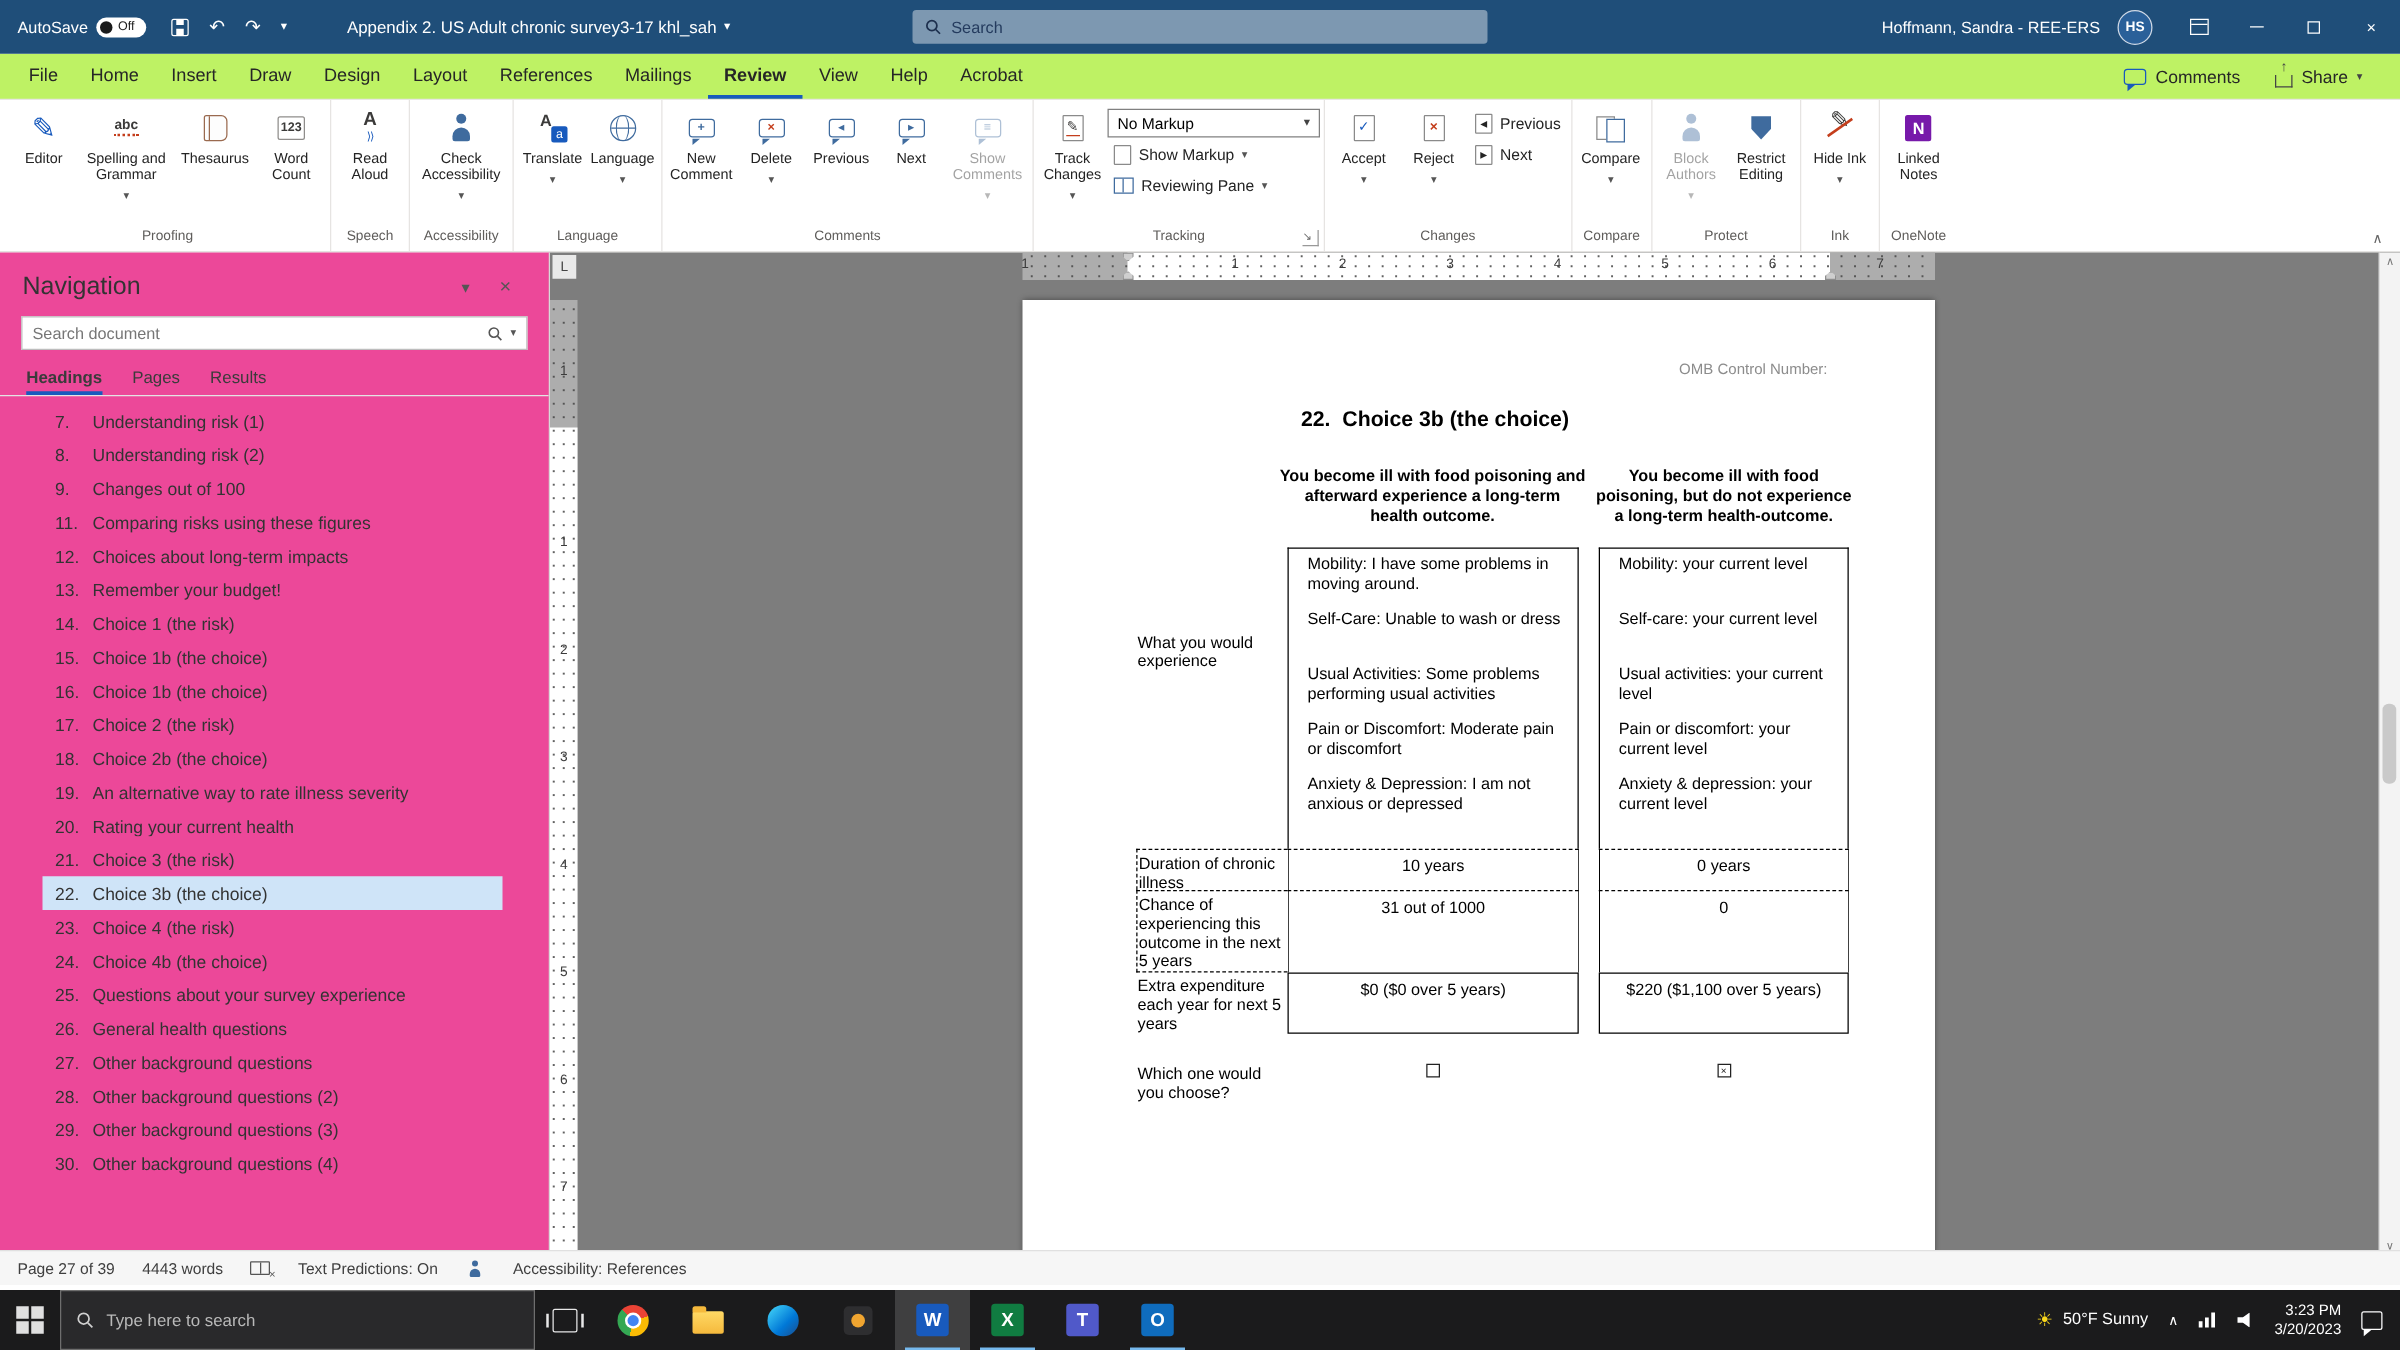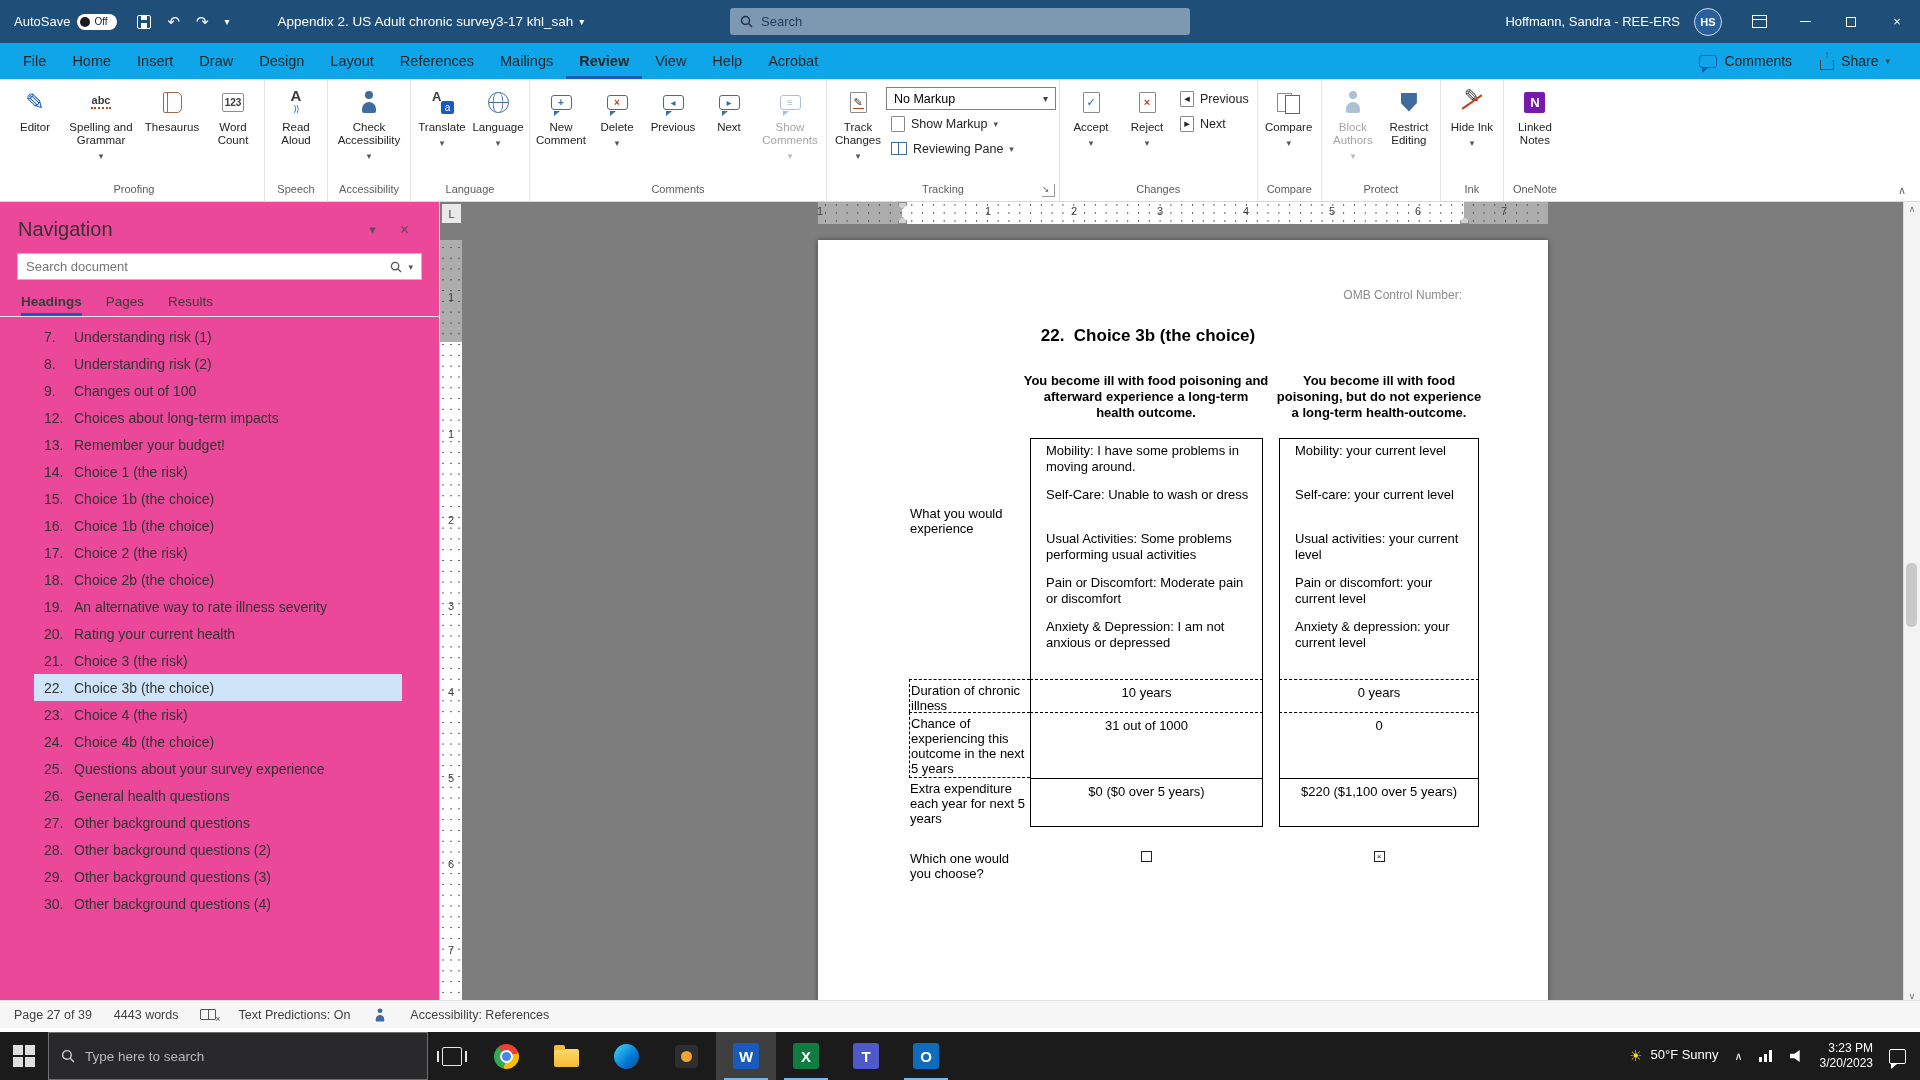--- a/index.html
+++ b/index.html
@@ -40,21 +40,21 @@
   .tb-avatar{width:28px; height:28px; border-radius:50%; background:#2a6099; border:1px solid #cfd9e6;
     display:flex; align-items:center; justify-content:center; font-size:11px; font-weight:bold; margin-right:14px; cursor:pointer;}
   .winbtn{width:46px; height:43px; display:flex; align-items:center; justify-content:center; cursor:pointer;}
   .i-ribopt{width:15px; height:13px; border:1.5px solid #fff; position:relative;}
   .i-ribopt::before{content:""; position:absolute; left:0; right:0; top:3px; border-top:1.5px solid #fff;}
   .i-min{width:11px; border-top:1.5px solid #fff;}
   .i-max{width:10px; height:10px; border:1.5px solid #fff; position:relative; background:var(--titlebar-bg,#1f4e79);}
   .i-max::before{content:""; position:absolute; left:2px; top:-4px; width:10px; height:10px; border:1.5px solid #fff; z-index:-1;}
 
   
-  .menubar{height:37px; background:#0ea5e9; display:flex; align-items:stretch; padding-left:10px; border-bottom:1px solid #e8e6e4;}
+  .menubar{height:37px; background:#bef264; display:flex; align-items:stretch; padding-left:10px; border-bottom:1px solid #e8e6e4;}
   .mtabs{display:flex; align-items:stretch;}
   .mtab{padding:0 13px; font-size:14.5px; color:#262626; display:flex; align-items:center; cursor:pointer; white-space:nowrap;}
   .mtab.active{font-weight:bold; box-shadow:inset 0 -3px 0 var(--accent-blue,#185abd);}
   .mb-right{margin-left:auto; display:flex; align-items:center; gap:28px; padding-right:30px;}
   .mb-btn{display:flex; align-items:center; gap:7px; font-size:14px; color:#262626; cursor:pointer;}
   .i-bubble{width:18px; height:13px; border:1.5px solid var(--accent-blue,#185abd); border-radius:3px; position:relative; display:inline-block;}
   .i-bubble::after{content:""; position:absolute; left:2px; bottom:-6px; width:0; height:0;
     border-top:5px solid var(--accent-blue,#185abd); border-right:6px solid transparent;}
   .i-share{width:14px; height:10px; border:1.5px solid #444; border-top:none; position:relative; display:inline-block; margin-top:7px;}
   .i-share::before{content:"↑"; position:absolute; left:50%; top:-12px; transform:translateX(-50%); font-size:11px; color:#444;}
@@ -619,20 +619,24 @@
           </div>
           <div class="nav-item">
             <span class="nav-num">8.</span>
             <span class="nav-text">Understanding risk (2)</span>
           </div>
           <div class="nav-item">
             <span class="nav-num">9.</span>
             <span class="nav-text">Changes out of 100</span>
           </div>
           <div class="nav-item">
+            <span class="nav-num">11.</span>
+            <span class="nav-text">Comparing risks using these figures</span>
+          </div>
+          <div class="nav-item">
             <span class="nav-num">12.</span>
             <span class="nav-text">Choices about long-term impacts</span>
           </div>
           <div class="nav-item">
             <span class="nav-num">13.</span>
             <span class="nav-text">Remember your budget!</span>
           </div>
           <div class="nav-item">
             <span class="nav-num">14.</span>
             <span class="nav-text">Choice 1 (the risk)</span>

